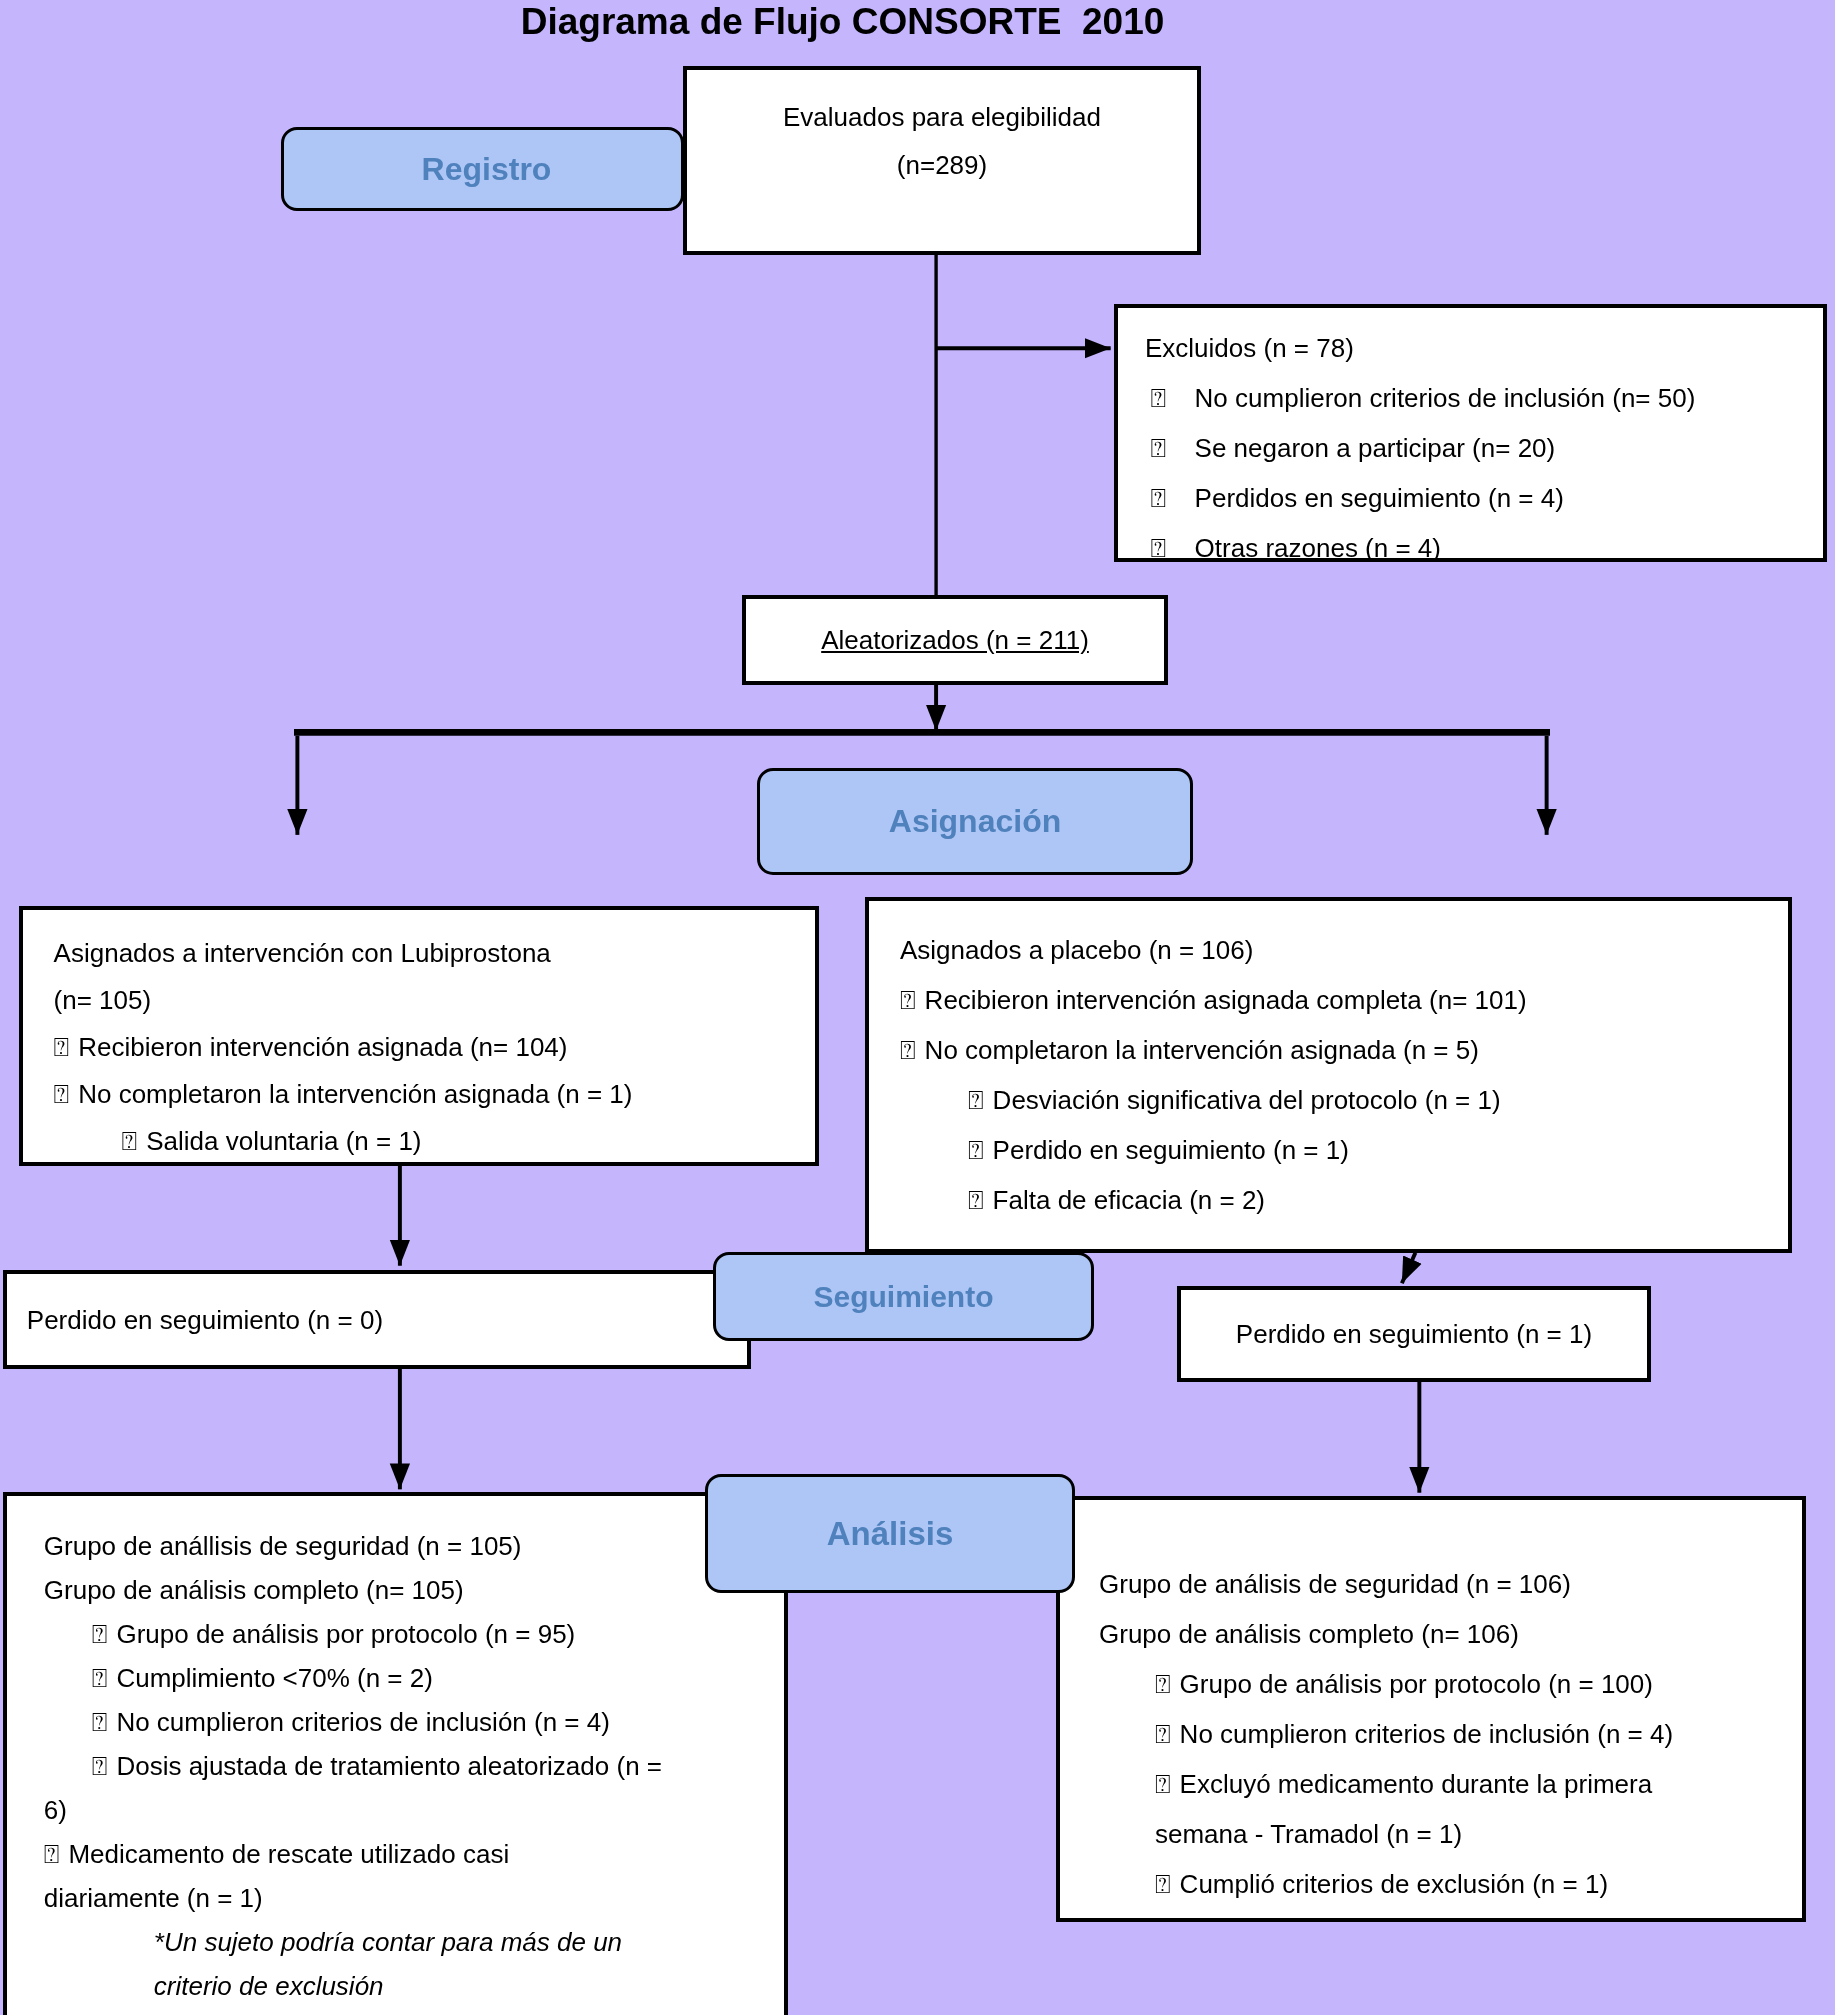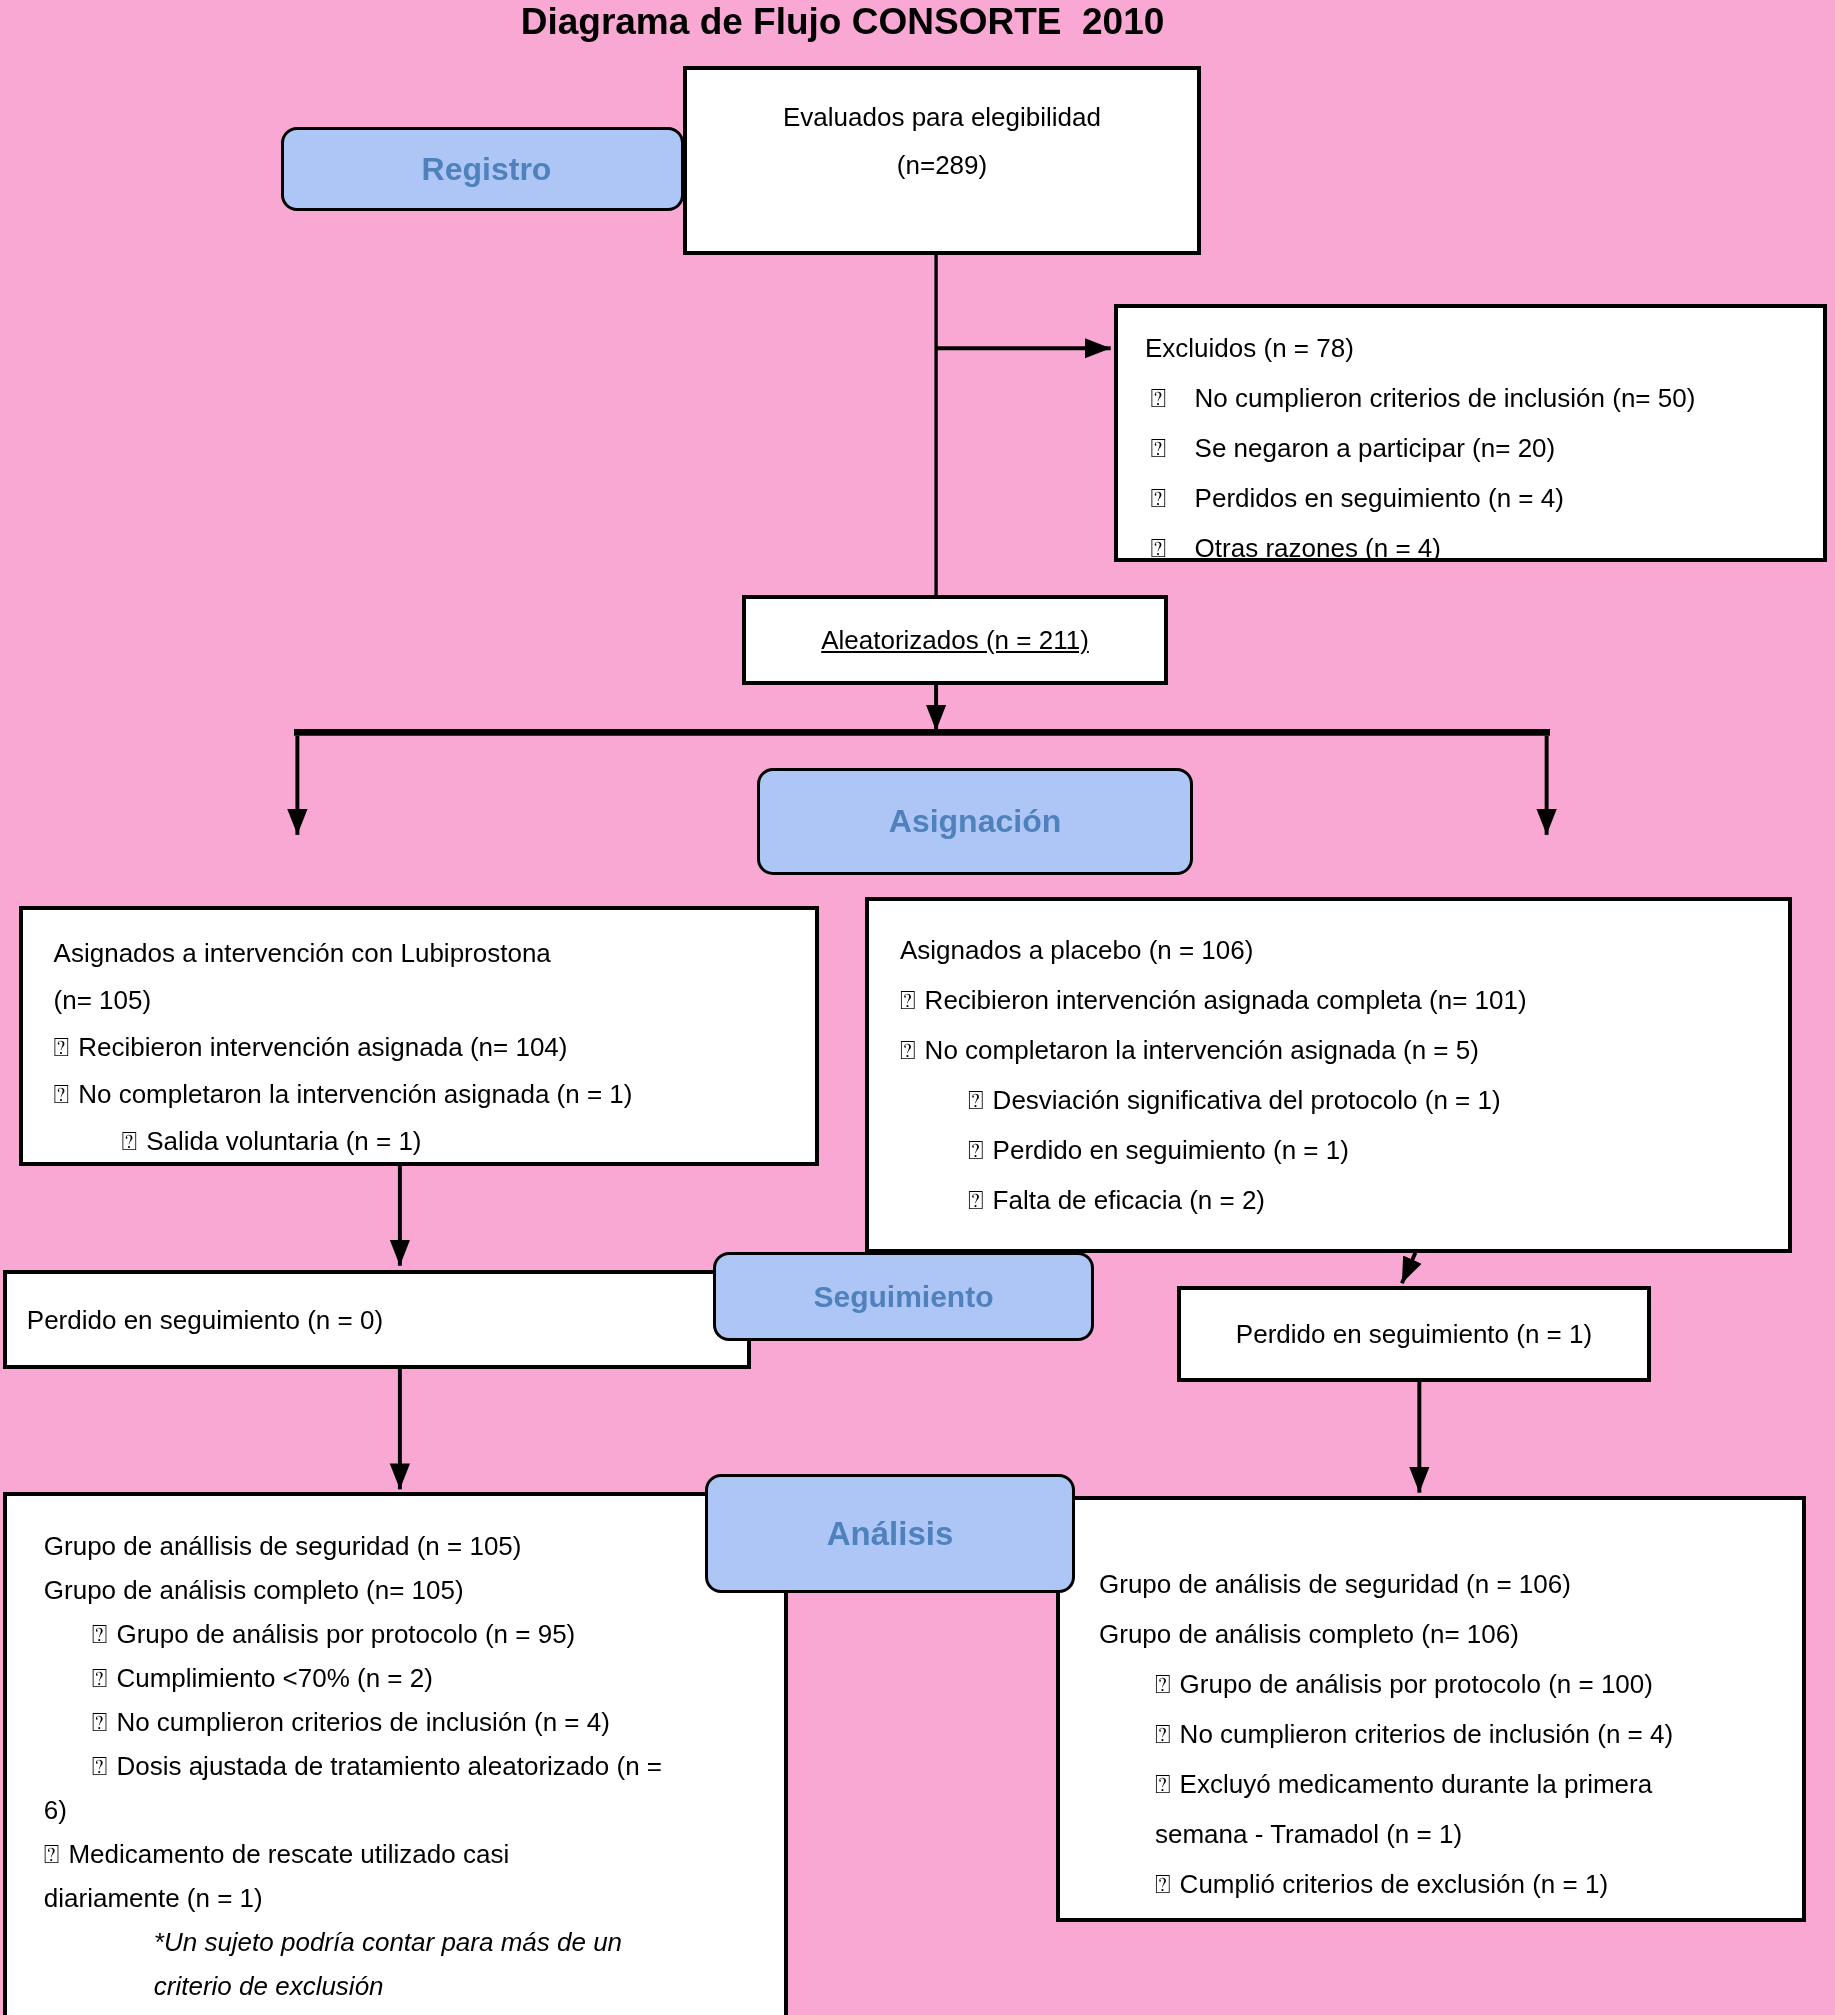--- a/index.html
+++ b/index.html
@@ -1,19 +1,19 @@
 <!DOCTYPE html>
 <html style="font-size:9px"><head>
 <meta charset="utf-8">
 <style>
   html,body { margin:0; padding:0; background:#ffffff; }
   #canvas {
     position:relative;
     width:1835px; height:2015px;
-    background:#f9a8d4;
+    background:#c4b5fd;
     font-family:"Liberation Sans", sans-serif;
     color:#000;
     overflow:hidden;
   }
   #flow-lines { position:absolute; left:0; top:0; z-index:0; }
 
   .box {
     position:absolute;
     background:#ffffff;
     border:4px solid #000;

